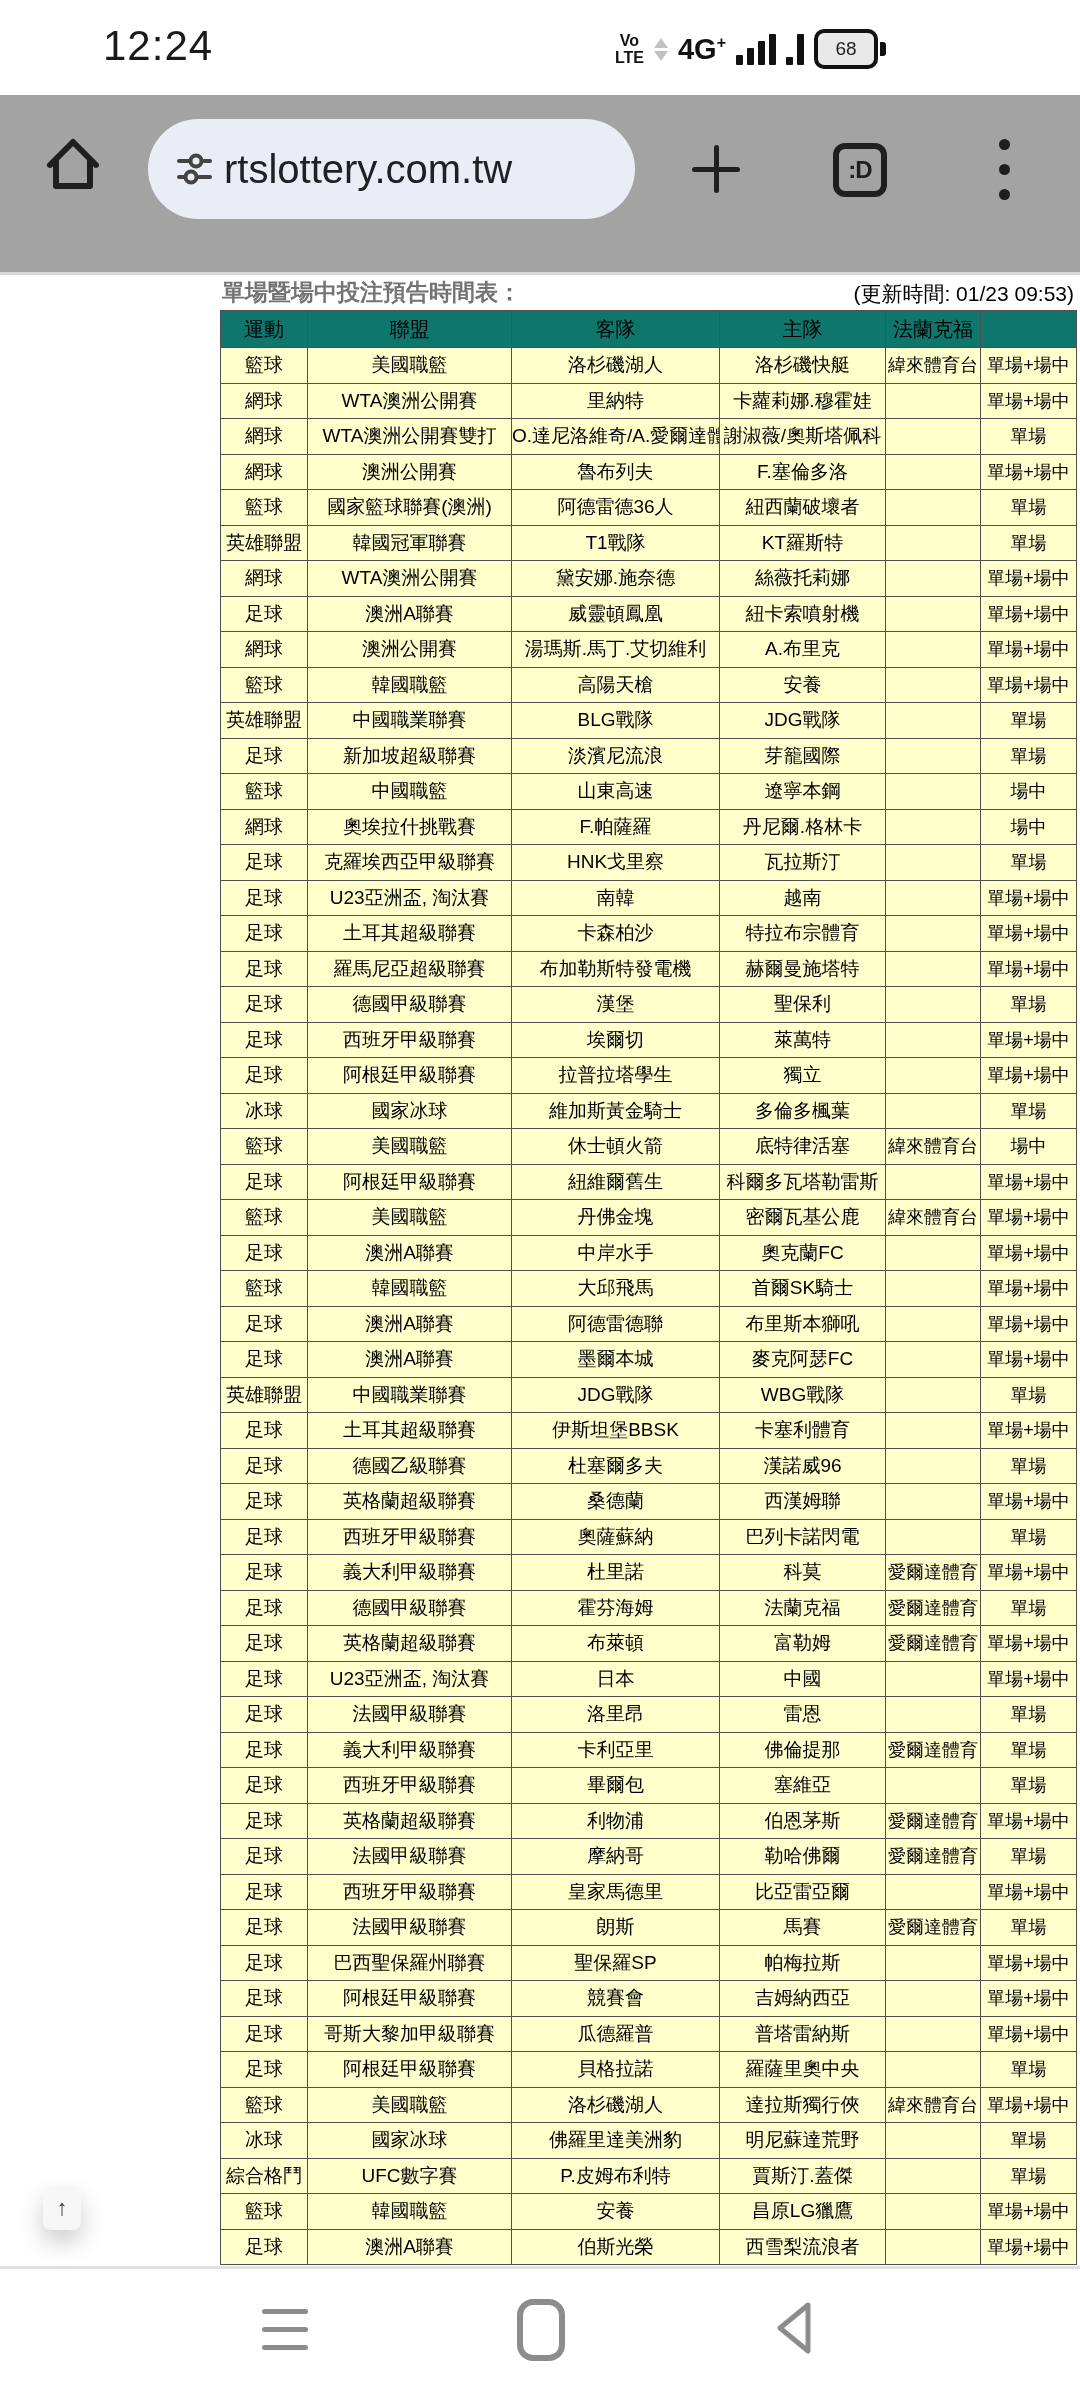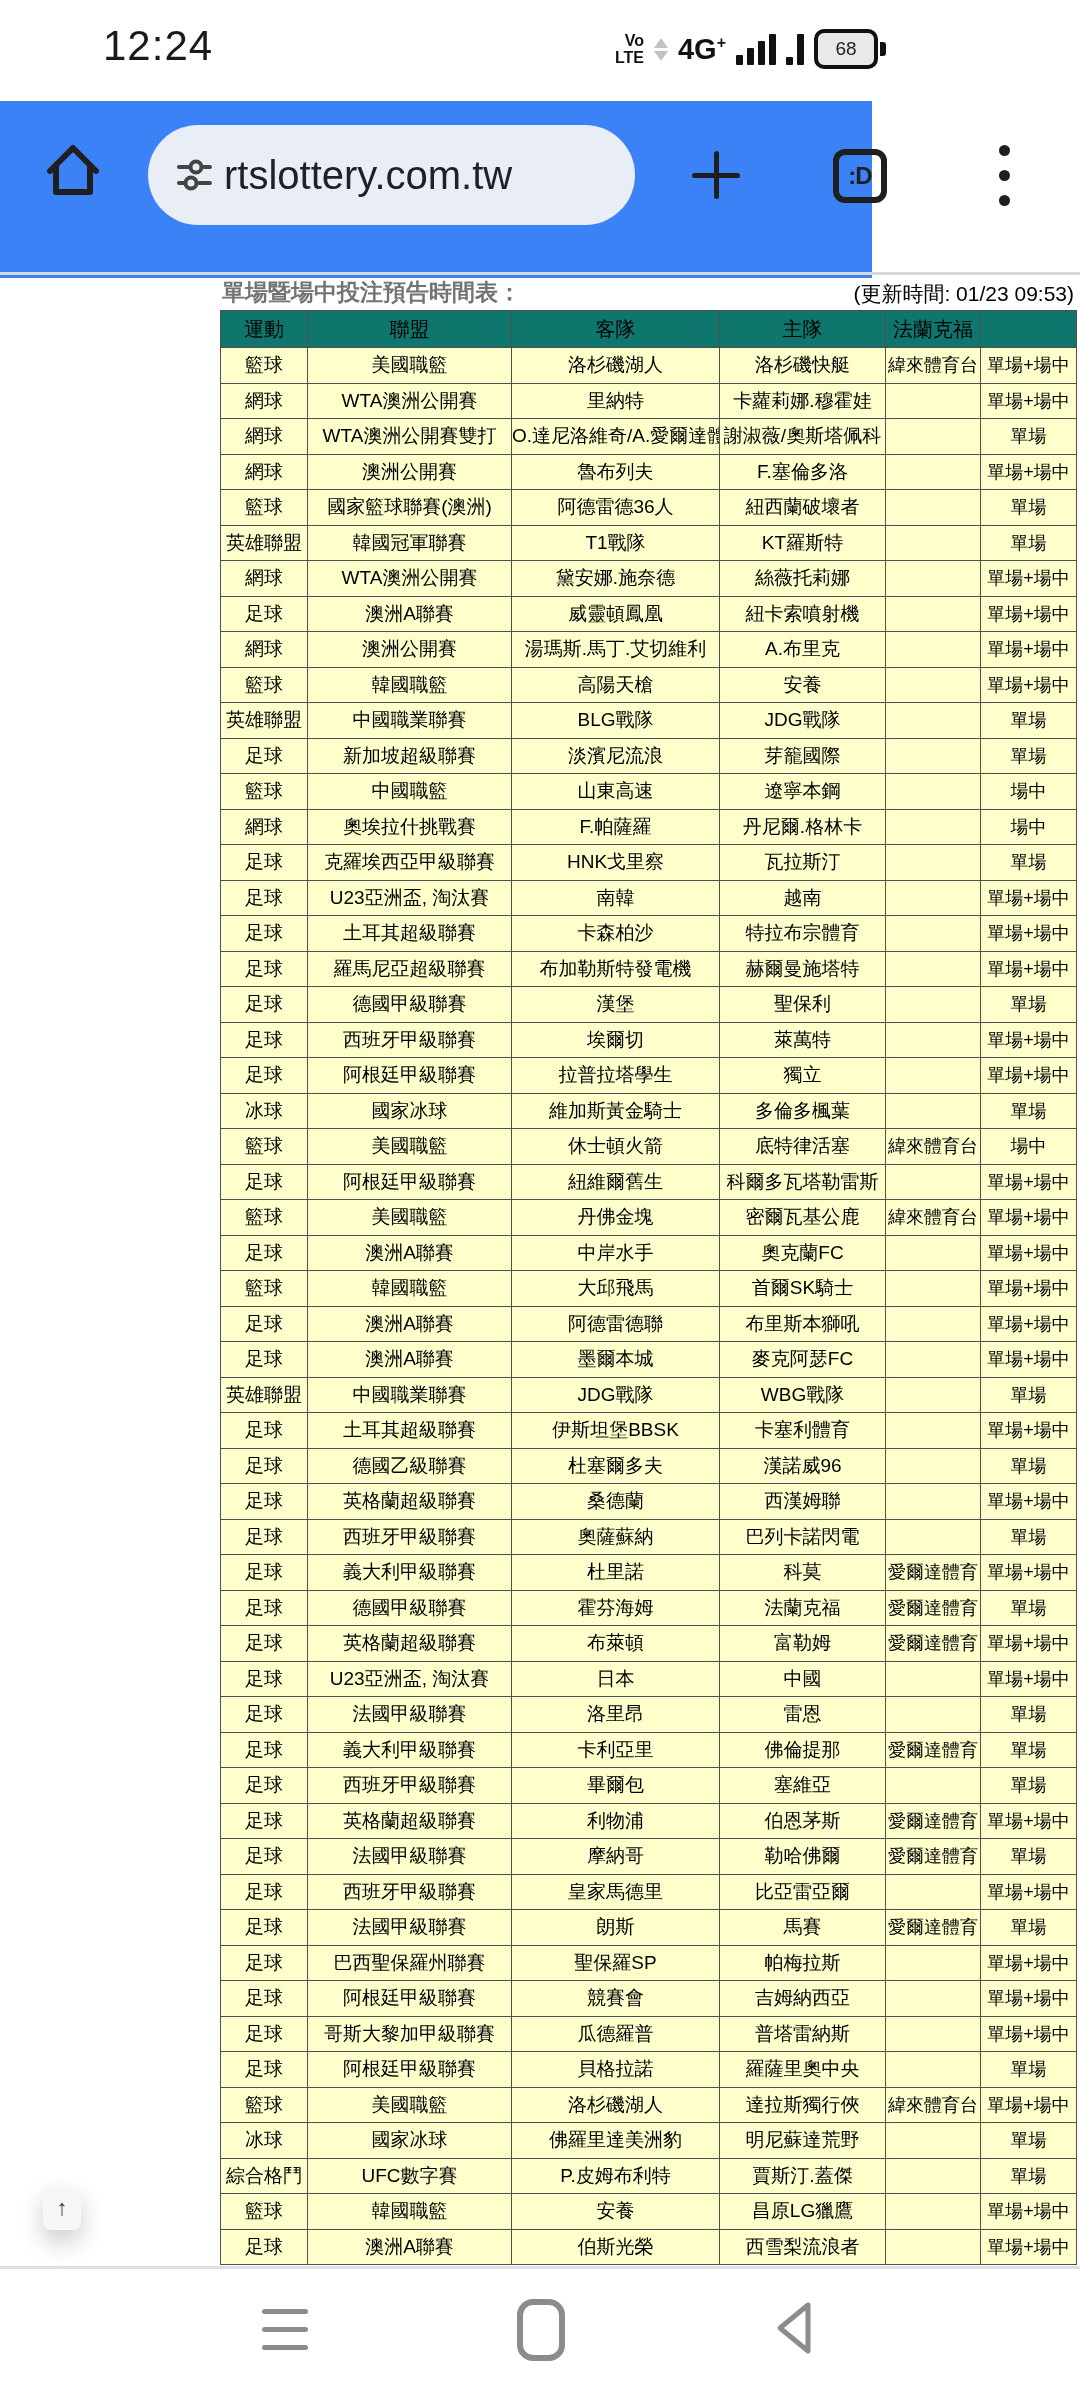--- a/index.html
+++ b/index.html
@@ -5,34 +5,34 @@
   html,body{margin:0;padding:0;}
   body{
     width:1080px;height:2400px;position:relative;background:#ffffff;
     font-family:"Liberation Sans","DejaVu Sans",sans-serif;
     overflow:hidden;color:#111;
   }
   
   .statusbar{position:absolute;left:0;top:0;width:952px;height:95px;background:#fff;}
   .clock{position:absolute;left:103px;top:22px;font-size:42px;letter-spacing:1px;color:#1a1a1a;}
   .sicons{position:absolute;right:66px;top:18px;height:62px;display:flex;align-items:center;gap:10px;}
-  .volte{font-size:16px;font-weight:bold;line-height:17px;color:#111;text-align:right;}
+  .volte{font-size:16px;font-weight:bold;line-height:17px;color:#111;text-align:center;}
   .syncarrows{display:flex;flex-direction:column;gap:3px;align-items:center;}
   .tri-up{width:0;height:0;border-left:7px solid transparent;border-right:7px solid transparent;border-bottom:10px solid #c2c2c2;}
   .tri-dn{width:0;height:0;border-left:7px solid transparent;border-right:7px solid transparent;border-top:10px solid #c2c2c2;}
   .nettext{font-size:29px;font-weight:bold;color:#111;}
   .nettext sup{font-size:16px;}
   .bars{display:flex;align-items:flex-end;gap:4px;}
   .bar{width:7px;background:#111;border-radius:1px;}
   .battery{display:flex;align-items:center;}
   .batt-body{width:56px;height:32px;border:4px solid #111;border-radius:10px;background:#e9e9e9;
     display:flex;align-items:center;justify-content:center;font-size:19px;color:#222;}
   .batt-nub{width:6px;height:14px;background:#111;border-radius:0 3px 3px 0;margin-left:2px;}
   
-  .toolbar{position:absolute;left:0;top:101px;width:872px;height:177px;background:#3b82f6;}
+  .toolbar{position:absolute;left:0;top:95px;width:1080px;height:177px;background:#a3a3a3;}
   .homebtn{position:absolute;left:40px;top:36px;width:66px;height:66px;}
   .urlpill{position:absolute;left:148px;top:24px;width:487px;height:100px;border-radius:50px;
     background:#e9eef6;display:flex;align-items:center;overflow:hidden;}
   .tuneicon{margin-left:26px;flex:0 0 auto;}
   .urltext{font-size:40px;color:#202124;white-space:nowrap;margin-left:10px;}
   .plusbtn{position:absolute;left:692px;top:50px;width:48px;height:48px;}
   .plusbtn .h{position:absolute;left:0;top:22px;width:48px;height:5px;background:#1f1f1f;border-radius:3px;}
   .plusbtn .v{position:absolute;left:22px;top:0;width:5px;height:48px;background:#1f1f1f;border-radius:3px;}
   .tabbtn{position:absolute;left:833px;top:48px;width:42px;height:42px;border:6px solid #1f1f1f;border-radius:12px;
     display:flex;align-items:center;justify-content:center;font-size:24px;font-weight:bold;color:#1f1f1f;letter-spacing:-1px;}

